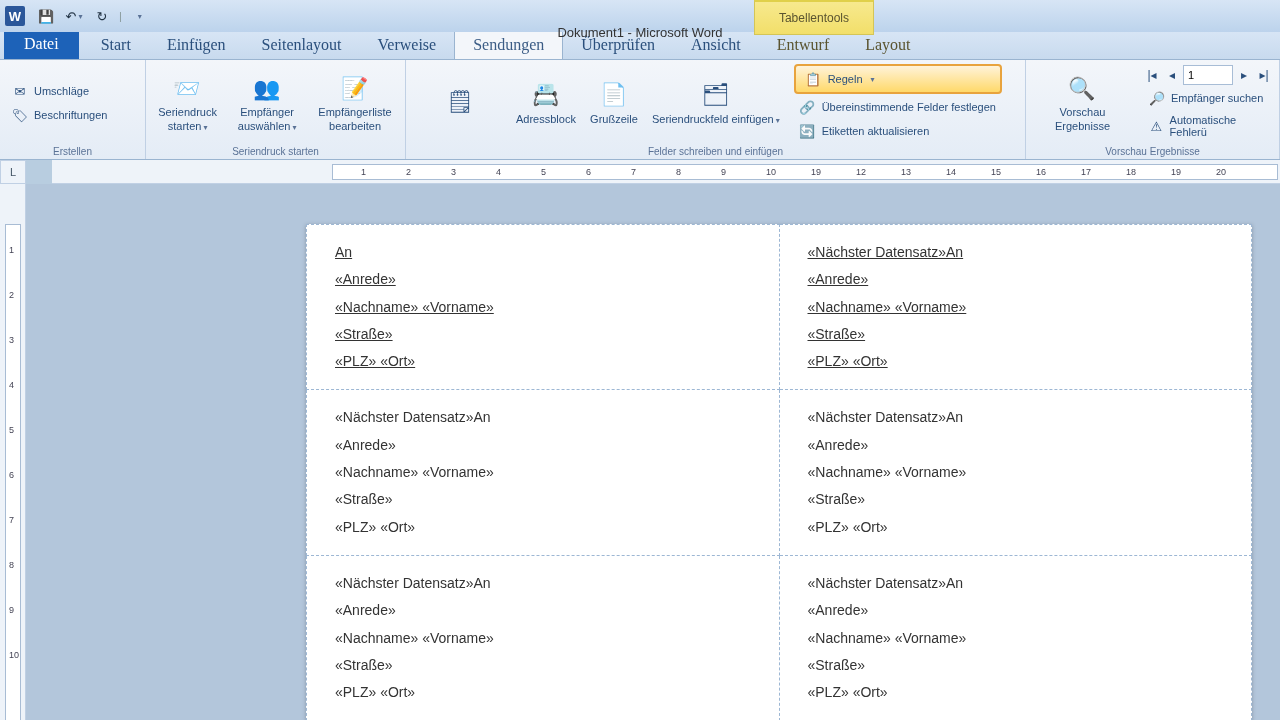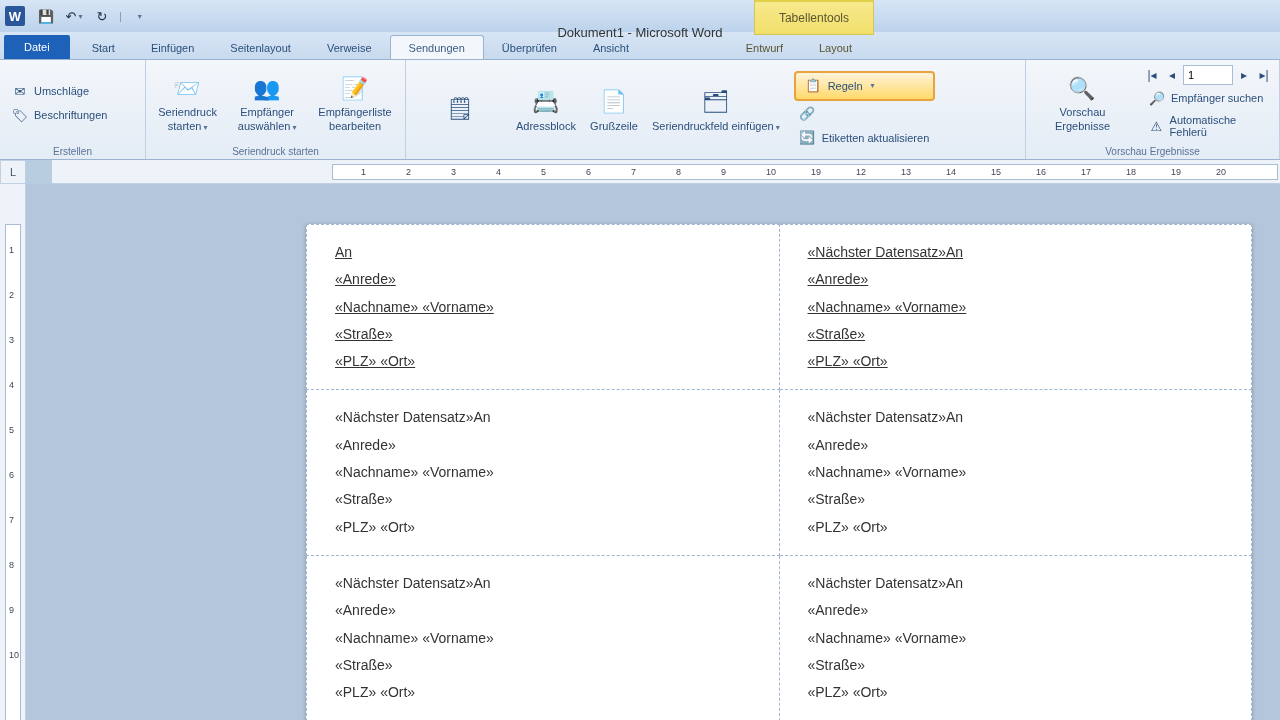--- a/index.html
+++ b/index.html
@@ -10,21 +10,21 @@
 .word-icon { width: 20px; height: 20px; background: #2b579a; color: #fff; font-weight: bold; font-size: 13px; display: flex; align-items: center; justify-content: center; margin-left: 5px; border-radius: 2px; }
 .qat { display: flex; align-items: center; gap: 6px; margin-left: 10px; }
 .qat-btn { width: 22px; height: 22px; display: flex; align-items: center; justify-content: center; font-size: 13px; color: #234; cursor: pointer; }
 .qat-btn.save { color: #2862a8; }
 .qat-sep { color: #899; font-size: 11px; }
 .doc-title { position: absolute; left: 50%; transform: translateX(-50%); font-size: 13px; color: #333; margin-top: 32px; }
 .table-tools-tab { position: absolute; right: 406px; top: 0; height: 32px; background: linear-gradient(#f7e98e, #f2df6a); border: 1px solid #d4c556; border-top: 2px solid #e0d04a; padding: 16px 24px; display: flex; align-items: center; font-size: 12px; color: #5a5430; }
 
 
 .tabs { height: 28px; background: linear-gradient(#d7e5f5, #c8daee); display: flex; align-items: flex-end; border-bottom: 1px solid #9ab4d0; padding-left: 4px; }
-.tab { padding: 6px 18px 5px; font-size: 11px; color: #2a4f7c; cursor: pointer; }
+.tab { padding: 6px 18px 5px; font-size: 16px; color: #2a4f7c; cursor: pointer; font-family: Liberation Serif, serif; }
 .tab.file { background: #1d62b8; color: #fff; border-radius: 2px 2px 0 0; margin-right: 4px; padding: 6px 20px; }
 .tab.active { background: #f3f6fa; border: 1px solid #9ab4d0; border-bottom: none; border-radius: 3px 3px 0 0; color: #3b5c85; }
 .tabs-spacer { flex: 1; }
 .tab.context { color: #5a5430; }
 
 
 .ribbon { height: 100px; background: linear-gradient(#f3f6fa, #e4ecf6); border-bottom: 1px solid #9ab4d0; display: flex; }
 .ribbon-group { border-right: 1px solid #c0d0e4; display: flex; flex-direction: column; }
 .group-body { flex: 1; display: flex; align-items: center; padding: 3px 6px; gap: 4px; }
 .group-label { font-size: 10px; color: #5a7296; text-align: center; padding-bottom: 2px; }
@@ -145,27 +145,29 @@
         <div><span>Seriendruckfeld einfügen</span><span class="dd-caret">▾</span></div>
       </div>
       <div class="stack" style="margin-left:6px">
         <div class="hbtn highlighted">
           <span class="ico16">📋</span>
           <span>Regeln</span>
           <span class="dd-caret">▾</span>
         </div>
         <div class="hbtn">
           <span class="ico16">🔗</span>
+          <span>Übereinstimmende Felder festlegen</span>
         </div>
         <div class="hbtn">
           <span class="ico16">🔄</span>
           <span>Etiketten aktualisieren</span>
         </div>
       </div>
     </div>
+    <div class="group-label">Felder schreiben und einfügen</div>
   </div>
 
   <div class="ribbon-group" style="flex:1">
     <div class="group-body">
       <div class="vbtn">
         <div class="ico">🔍</div>
         <div>Vorschau Ergebnisse</div>
       </div>
       <div class="stack" style="margin-left:6px">
         <div class="nav-record">

